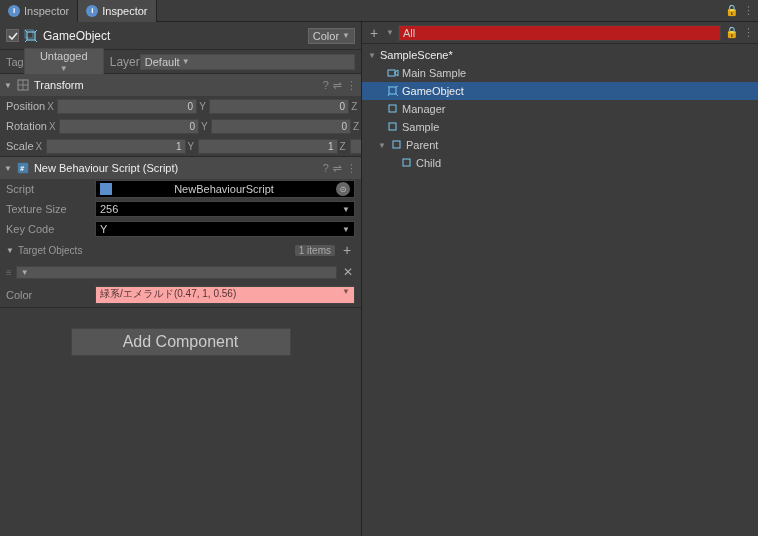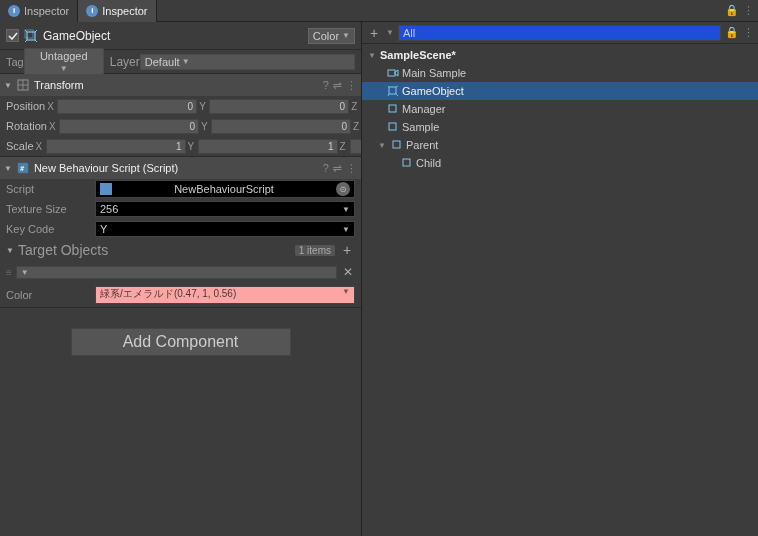--- a/index.html
+++ b/index.html
@@ -291,21 +291,21 @@
 
     
     .target-header {
       display: flex;
       align-items: center;
       padding: 2px 6px;
       height: 22px;
       gap: 4px;
     }
     .target-collapse { color: #aaa; font-size: 8px; }
-    .target-label { color: #999; font-size: 14px; flex: 1; }
+    .target-label { color: #999; font-size: 10px; flex: 1; }
     .target-count {
       background: #555;
       padding: 0 4px;
       font-size: 10px;
       color: #aaa;
       border-radius: 2px;
     }
     .target-add {
       color: #aaa;
       font-size: 14px;
@@ -404,21 +404,21 @@
       height: 16px;
       display: flex;
       align-items: center;
       justify-content: center;
       color: #aaa;
       font-size: 14px;
       cursor: pointer;
     }
     .h-search {
       flex: 1;
-      background: #1d4ed8;
+      background: #b91c1c;
       border: 1px solid #444;
       color: #ccc;
       font-size: 11px;
       padding: 1px 4px;
       height: 16px;
     }
     .h-actions {
       display: flex;
       align-items: center;
       gap: 4px;
@@ -454,21 +454,21 @@
       height: 14px;
       display: flex;
       align-items: center;
       justify-content: center;
     }
     .h-item-label {
       font-size: 11px;
       color: #ccc;
     }
     .h-item-label.modified { color: #eee; }
-    .h-item-label.scene { color: #eee; font-weight: 700; text-align: center; }
+    .h-item-label.scene { color: #eee; font-weight: 400; text-align: center; }
 
     
     ::-webkit-scrollbar { width: 8px; }
     ::-webkit-scrollbar-track { background: #3c3c3c; }
     ::-webkit-scrollbar-thumb { background: #555; border-radius: 2px; }
   </style>
 </head>
 <body>
 
 <div class="tab-bar">

